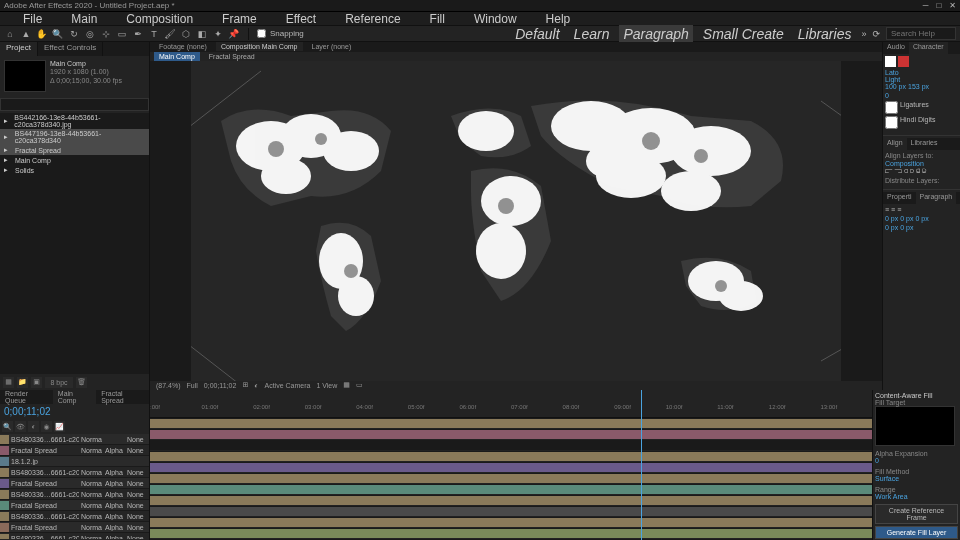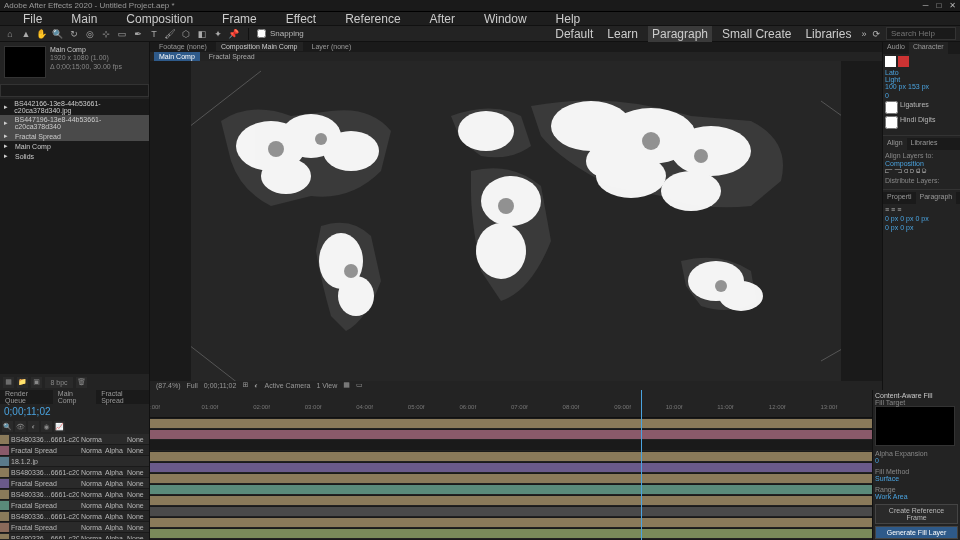--- a/index.html
+++ b/index.html
@@ -5,21 +5,21 @@
 * { margin: 0; padding: 0; box-sizing: border-box; font-family: "Segoe UI", Tahoma, sans-serif; }
 body { background: #1e1e1e; color: #b8b8b8; font-size: 9px; overflow: hidden; width: 960px; height: 540px; }
 .titlebar { height: 12px; background: #1a1a1a; display: flex; align-items: center; padding: 0 4px; border-bottom: 1px solid #000; }
 .titlebar .title { font-size: 8px; color: #999; }
 .titlebar .winbtns { margin-left: auto; display: flex; gap: 8px; font-size: 8px; }
 .menubar { height: 14px; background: #1e1e1e; display: flex; align-items: center; padding: 0 4px; gap: 10px; border-bottom: 1px solid #111; }
 .menubar span { font-size: 12px; color: #ccc; cursor: pointer; padding-left: 19px; }
 .toolbar { height: 16px; background: #232323; display: flex; align-items: center; padding: 0 4px; gap: 4px; border-bottom: 1px solid #111; }
 .toolbar .tbtn { width: 12px; height: 12px; display: flex; align-items: center; justify-content: center; font-size: 9px; color: #aaa; cursor: pointer; }
 .toolbar .right { margin-left: auto; display: flex; gap: 6px; align-items: center; }
-.toolbar .workspace { font-size: 12px; color: #ccc; padding: 1px 4px; cursor: pointer; }
+.toolbar .workspace { font-size: 14px; color: #ccc; padding: 1px 4px; cursor: pointer; font-style: italic; }
 .toolbar .workspace.active { background: #3a3a3a; }
 .search { background: #1a1a1a; border: 1px solid #333; color: #888; font-size: 8px; padding: 1px 4px; width: 70px; }
 .main { display: flex; height: 348px; }
 .leftpanel { width: 150px; background: #232323; border-right: 1px solid #111; display: flex; flex-direction: column; }
 .panel-tabs { display: flex; background: #1a1a1a; height: 14px; }
 .panel-tab { font-size: 8px; padding: 1px 6px; color: #999; cursor: pointer; border-right: 1px solid #111; }
 .panel-tab.active { background: #232323; color: #ccc; }
 .thumb-area { padding: 4px; display: flex; gap: 4px; }
 .thumb { width: 42px; height: 32px; background: #000; border: 1px solid #333; }
 .thumb-info { font-size: 7px; color: #888; line-height: 1.2; }
@@ -90,21 +90,21 @@
   </div>
 </div>
 
 <div class="menubar">
   <span>File</span>
   <span>Main</span>
   <span>Composition</span>
   <span>Frame</span>
   <span>Effect</span>
   <span>Reference</span>
-  <span>After</span>
+  <span>Fill</span>
   <span>Window</span>
   <span>Help</span>
 </div>
 
 <div class="toolbar">
   <div class="tbtn">⌂</div>
   <div class="tbtn">▲</div>
   <div class="tbtn">✋</div>
   <div class="tbtn">🔍</div>
   <div class="tbtn">↻</div>
@@ -128,20 +128,24 @@
     <span class="workspace">Small Create</span>
     <span class="workspace">Libraries</span>
     <span>»</span>
     <span style="font-size:9px">⟳</span>
     <input class="search" placeholder="Search Help" style="">
   </div>
 </div>
 
 <div class="main">
   <div class="leftpanel">
+    <div class="panel-tabs">
+      <div class="panel-tab active">Project</div>
+      <div class="panel-tab">Effect Controls</div>
+    </div>
     <div class="thumb-area">
       <div class="thumb"></div>
       <div class="thumb-info">
         <div style="color:#ccc">Main Comp</div>
         <div style="white-space:pre-line">1920 x 1080 (1.00)
 Δ 0;00;15;00, 30.00 fps</div>
       </div>
     </div>
     <input class="search" style="width: 100%; margin: 2px 0px;" placeholder="">
     <div class="proj-list" id="proj-list">

